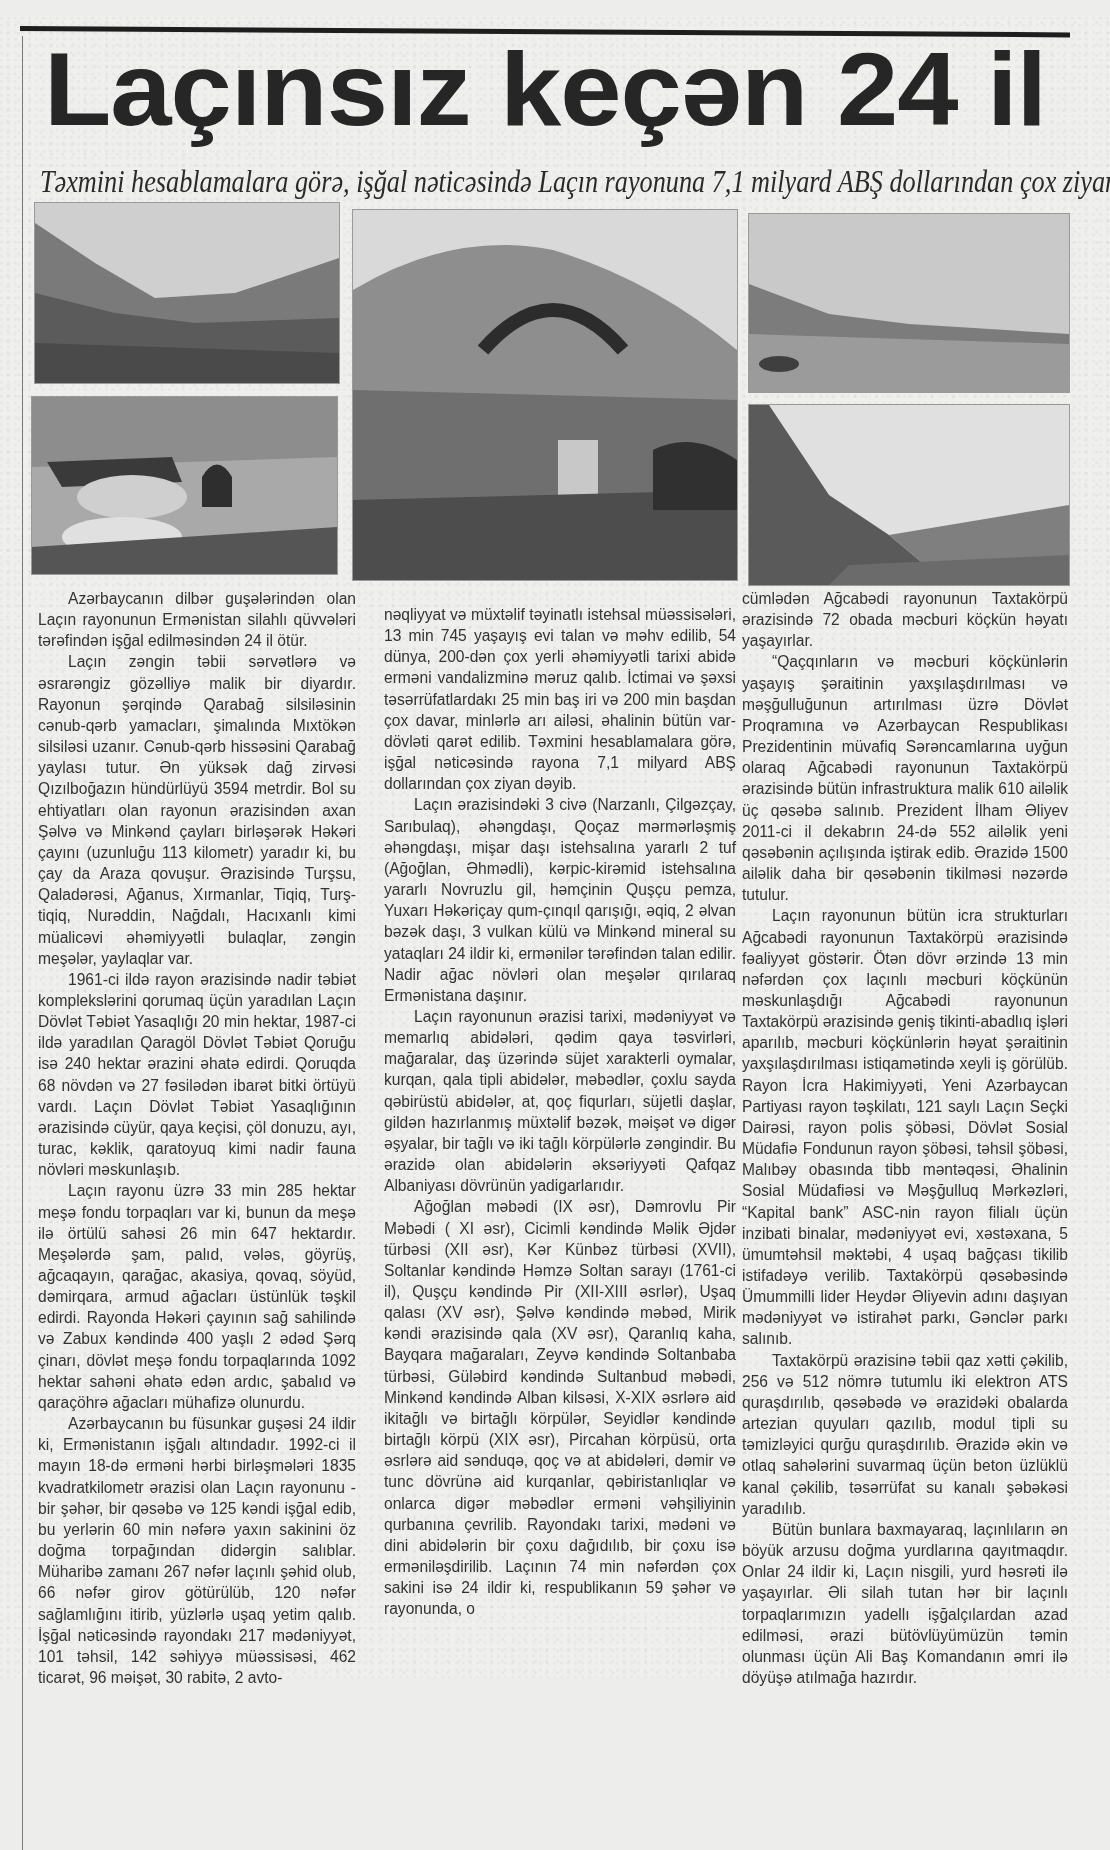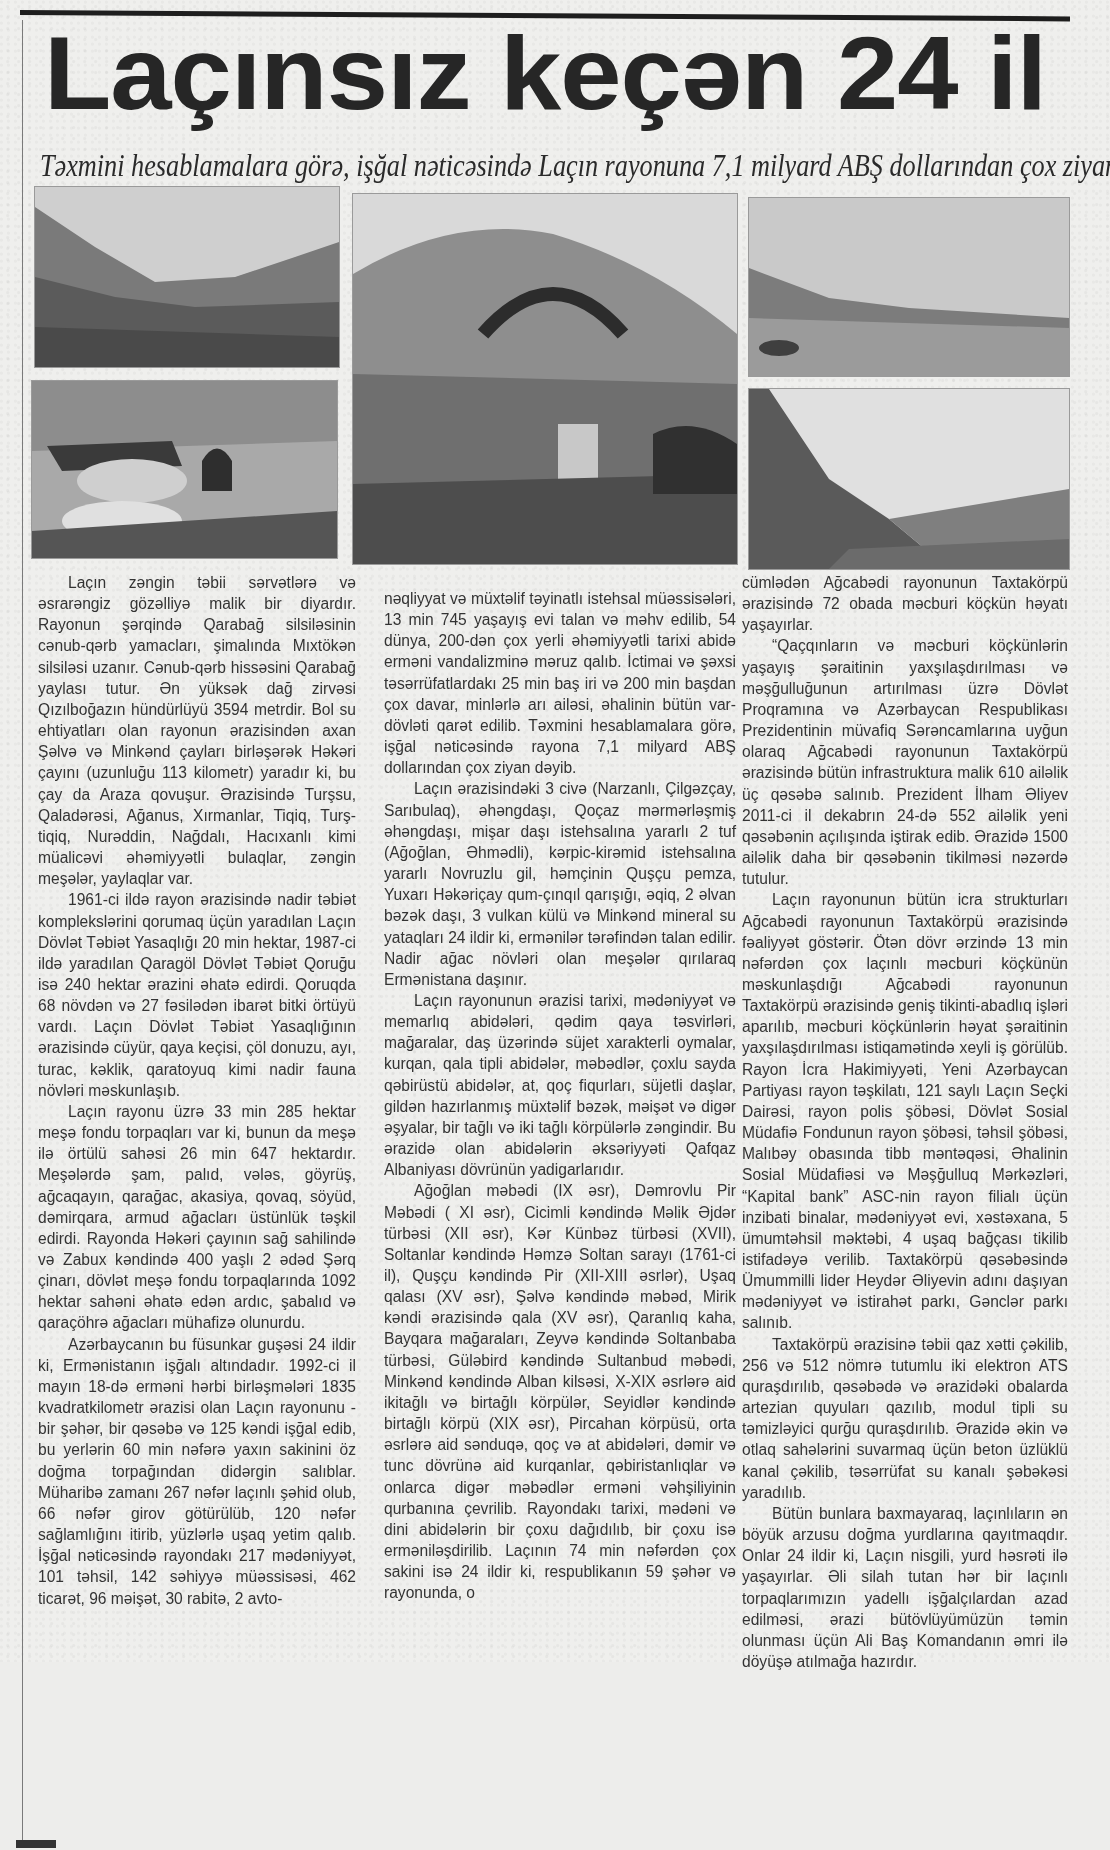--- a/index.html
+++ b/index.html
@@ -4,21 +4,21 @@
 <style>
   html, body { margin: 0; padding: 0; }
   body {
     width: 1110px; height: 1850px; overflow: hidden;
     background: #ededeb;
     font-family: "Liberation Sans", sans-serif;
     color: #2b2b2b;
     position: relative;
   }
   .page {
-    position: absolute; left: 0; top: 0; width: 1110px; height: 1662px;
+    position: absolute; left: 0; top: 16px; width: 1110px; height: 1662px;
     background:
       radial-gradient(circle at 20% 30%, rgba(0,0,0,0.03) 0 1px, transparent 2px) 0 0/7px 7px,
       radial-gradient(circle at 70% 60%, rgba(0,0,0,0.04) 0 1px, transparent 2px) 0 0/11px 11px,
       #efefed;
   }
   .top-rule {
     position: absolute; left: 20px; top: 10px; width: 1050px; height: 5px;
     background: #1e1e1e; transform: rotate(0.35deg); transform-origin: left center;
   }
   .left-rule {
@@ -115,20 +115,21 @@
   <div class="photo" id="photo-5">
     <svg viewBox="0 0 320 180" preserveAspectRatio="none">
       <rect width="320" height="180" fill="#e0e0e0"></rect>
       <path d="M0 0 L20 0 L80 90 L140 130 L200 180 L0 180Z" fill="#5a5a5a"></path>
       <path d="M140 130 L320 100 L320 180 L200 180Z" fill="#7f7f7f"></path>
       <path d="M100 160 L320 150 L320 180 L80 180Z" fill="#6b6b6b"></path>
     </svg>
   </div>
 
   <div class="col" id="col-1">
+    <p class="indent">Azərbaycanın dilbər guşələrindən olan Laçın rayonunun Ermənistan silahlı qüvvələri tərəfindən işğal edilməsindən 24 il ötür.</p>
     <p class="indent">Laçın zəngin təbii sərvətlərə və əsrarəngiz gözəlliyə malik bir diyardır. Rayonun şərqində Qarabağ silsiləsinin cənub-qərb yamacları, şimalında Mıxtökən silsiləsi uzanır. Cənub-qərb hissəsini Qarabağ yaylası tutur. Ən yüksək dağ zirvəsi Qızılboğazın hündürlüyü 3594 metrdir. Bol su ehtiyatları olan rayonun ərazisindən axan Şəlvə və Minkənd çayları birləşərək Həkəri çayını (uzunluğu 113 kilometr) yaradır ki, bu çay da Araza qovuşur. Ərazisində Turşsu, Qaladərəsi, Ağanus, Xırmanlar, Tiqiq, Turş-tiqiq, Nurəddin, Nağdalı, Hacıxanlı kimi müalicəvi əhəmiyyətli bulaqlar, zəngin meşələr, yaylaqlar var.</p>
     <p class="indent">1961-ci ildə rayon ərazisində nadir təbiət komplekslərini qorumaq üçün yaradılan Laçın Dövlət Təbiət Yasaqlığı 20 min hektar, 1987-ci ildə yaradılan Qaragöl Dövlət Təbiət Qoruğu isə 240 hektar ərazini əhatə edirdi. Qoruqda 68 növdən və 27 fəsilədən ibarət bitki örtüyü vardı. Laçın Dövlət Təbiət Yasaqlığının ərazisində cüyür, qaya keçisi, çöl donuzu, ayı, turac, kəklik, qaratoyuq kimi nadir fauna növləri məskunlaşıb.</p>
     <p class="indent">Laçın rayonu üzrə 33 min 285 hektar meşə fondu torpaqları var ki, bunun da meşə ilə örtülü sahəsi 26 min 647 hektardır. Meşələrdə şam, palıd, vələs, göyrüş, ağcaqayın, qarağac, akasiya, qovaq, söyüd, dəmirqara, armud ağacları üstünlük təşkil edirdi. Rayonda Həkəri çayının sağ sahilində və Zabux kəndində 400 yaşlı 2 ədəd Şərq çinarı, dövlət meşə fondu torpaqlarında 1092 hektar sahəni əhatə edən ardıc, şabalıd və qaraçöhrə ağacları mühafizə olunurdu.</p>
     <p class="indent">Azərbaycanın bu füsunkar guşəsi 24 ildir ki, Ermənistanın işğalı altındadır. 1992-ci il mayın 18-də erməni hərbi birləşmələri 1835 kvadratkilometr ərazisi olan Laçın rayonunu - bir şəhər, bir qəsəbə və 125 kəndi işğal edib, bu yerlərin 60 min nəfərə yaxın sakinini öz doğma torpağından didərgin salıblar. Müharibə zamanı 267 nəfər laçınlı şəhid olub, 66 nəfər girov götürülüb, 120 nəfər sağlamlığını itirib, yüzlərlə uşaq yetim qalıb. İşğal nəticəsində rayondakı 217 mədəniyyət, 101 təhsil, 142 səhiyyə müəssisəsi, 462 ticarət, 96 məişət, 30 rabitə, 2 avto-</p>
   </div>
 
   <div class="col" id="col-2">
     <p class="first-cont">nəqliyyat və müxtəlif təyinatlı istehsal müəssisələri, 13 min 745 yaşayış evi talan və məhv edilib, 54 dünya, 200-dən çox yerli əhəmiyyətli tarixi abidə erməni vandalizminə məruz qalıb. İctimai və şəxsi təsərrüfatlardakı 25 min baş iri və 200 min başdan çox davar, minlərlə arı ailəsi, əhalinin bütün var-dövləti qarət edilib. Təxmini hesablamalara görə, işğal nəticəsində rayona 7,1 milyard ABŞ dollarından çox ziyan dəyib.</p>
     <p class="indent">Laçın ərazisindəki 3 civə (Narzanlı, Çilgəzçay, Sarıbulaq), əhəngdaşı, Qoçaz mərmərləşmiş əhəngdaşı, mişar daşı istehsalına yararlı 2 tuf (Ağoğlan, Əhmədli), kərpic-kirəmid istehsalına yararlı Novruzlu gil, həmçinin Quşçu pemza, Yuxarı Həkəriçay qum-çınqıl qarışığı, əqiq, 2 əlvan bəzək daşı, 3 vulkan külü və Minkənd mineral su yataqları 24 ildir ki, ermənilər tərəfindən talan edilir. Nadir ağac növləri olan meşələr qırılaraq Ermənistana daşınır.</p>
     <p class="indent">Laçın rayonunun ərazisi tarixi, mədəniyyət və memarlıq abidələri, qədim qaya təsvirləri, mağaralar, daş üzərində süjet xarakterli oymalar, kurqan, qala tipli abidələr, məbədlər, çoxlu sayda qəbirüstü abidələr, at, qoç fiqurları, süjetli daşlar, gildən hazırlanmış müxtəlif bəzək, məişət və digər əşyalar, bir tağlı və iki tağlı körpülərlə zəngindir. Bu ərazidə olan abidələrin əksəriyyəti Qafqaz Albaniyası dövrünün yadigarlarıdır.</p>

